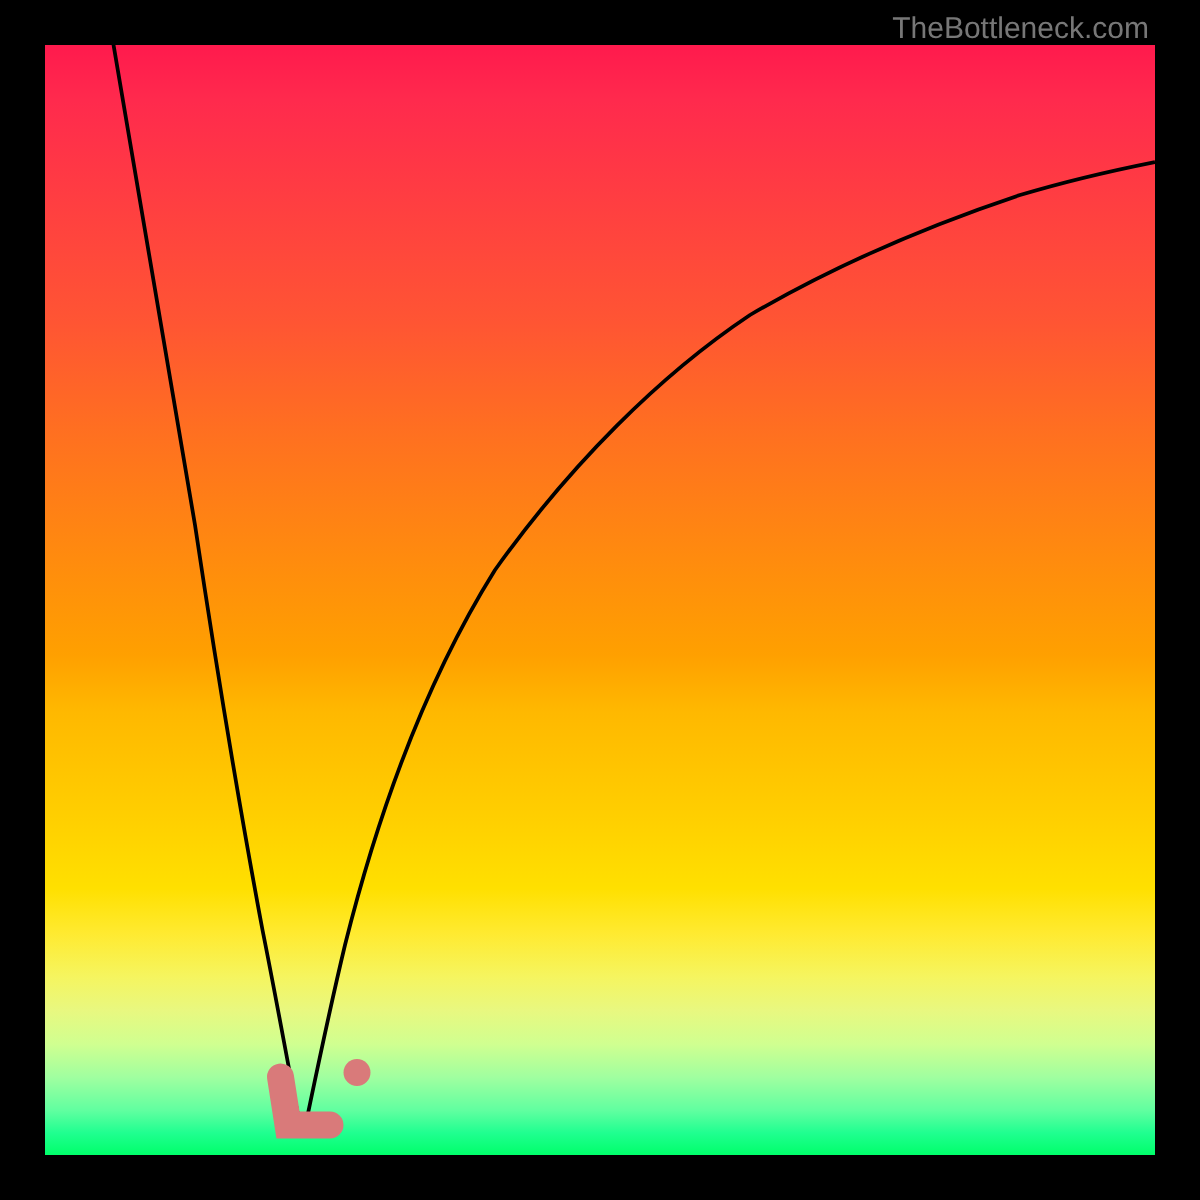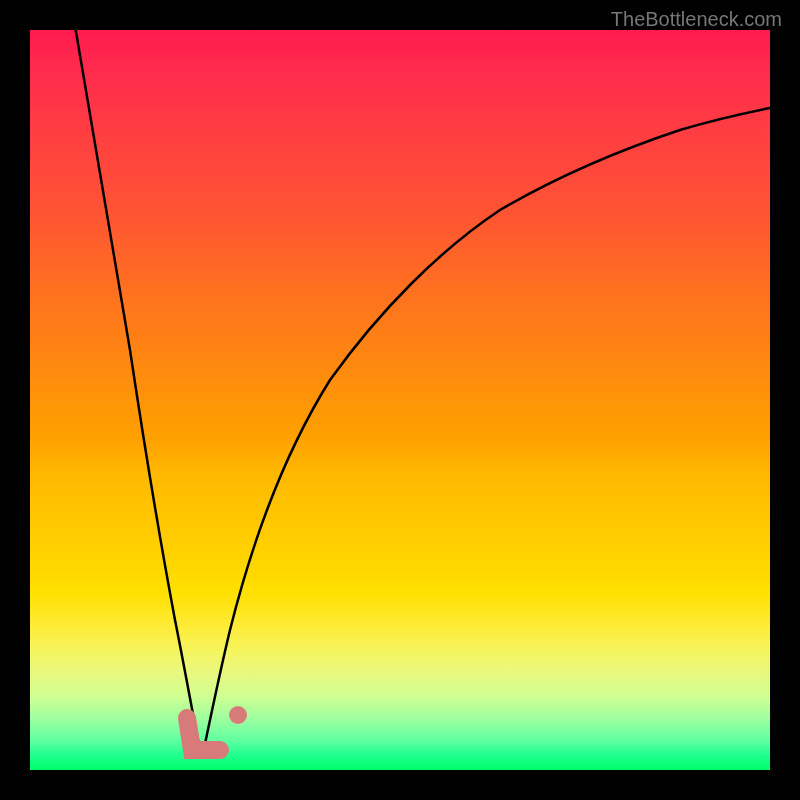--- a/index.html
+++ b/index.html
@@ -38,21 +38,21 @@
         #d0ff90 90%,
         #a0ffa0 93%,
         #60ffa0 96%,
         #20ff90 98%,
         #00ff6a 100%
       );
     }
     .watermark {
       position: absolute;
       top: 8px;
-      right: 18px;
+      right: 34px;
       font-family: Arial, sans-serif;
       font-size: 20px;
       color: #777;
       font-weight: 400;
       z-index: 10;
     }
     .curves-svg {
       position: absolute;
       top: 0;
       left: 0;

